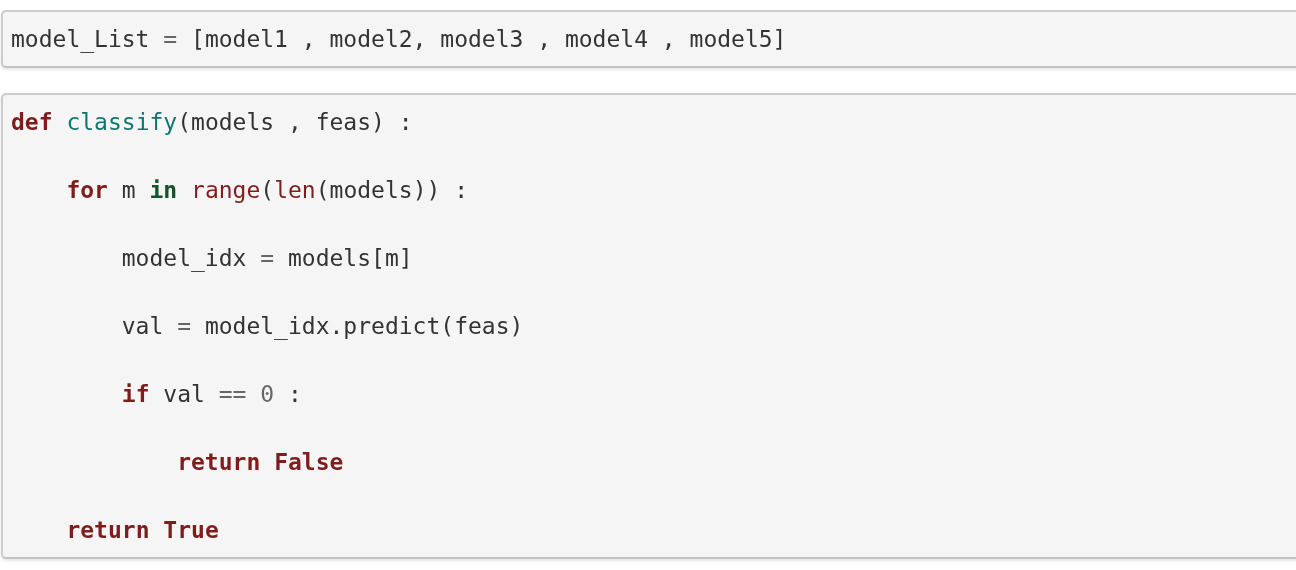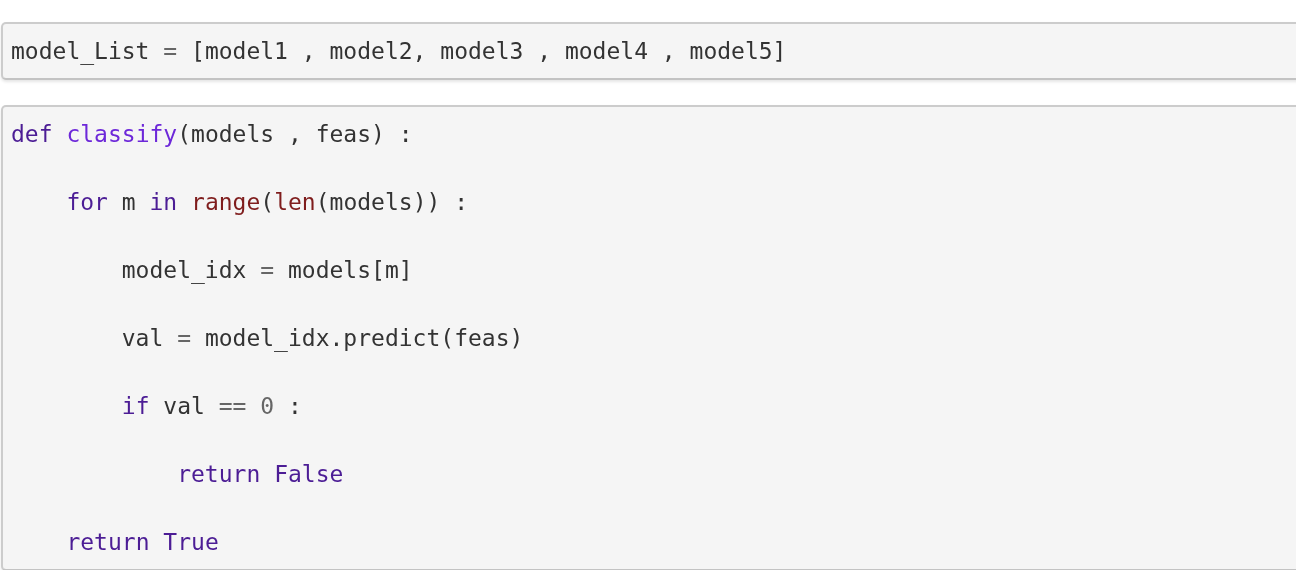--- a/index.html
+++ b/index.html
@@ -5,21 +5,21 @@
   html, body {
     margin: 0;
     padding: 0;
     width: 1296px;
     height: 570px;
     background: #ffffff;
     overflow: hidden;
     font-family: "Liberation Mono", "DejaVu Sans Mono", monospace;
   }
   main.notebook {
-    padding-top: 22px;
+    padding-top: 10px;
   }
   pre.code-cell {
     box-sizing: border-box;
     width: 1312px;              
     margin: 0 0 0 1px;
     background: #f5f5f5;
     border: 2px solid #cccccc;
     border-bottom-color: #c3c3c3;
     border-radius: 5px;
     box-shadow: 0 2px 3px rgba(0,0,0,0.10);
@@ -30,24 +30,24 @@
     color: #333333;
     overflow: hidden;
   }
   pre.code-cell.cell-first { margin-bottom: 25px; }
   .code-line {
     height: 34px;
     white-space: pre;
   }
   
   .tok-n  { color: #333333; }
-  .tok-k  { color: #4c1d95; font-weight: normal; }
-  .tok-nf { color: #6d28d9; }
+  .tok-k  { color: #7f1d1d; font-weight: bold; }
+  .tok-nf { color: #0f766e; }
   .tok-nb { color: #7f1d1d; }
-  .tok-ow { color: #4c1d95; font-weight: normal; }
+  .tok-ow { color: #14532d; font-weight: bold; }
   .tok-o  { color: #666666; }
   .tok-m  { color: #666666; }
 </style>
 </head>
 <body>
 
 <main class="notebook">
   <pre class="code-cell cell-first"><code><div class="code-line"><span class="tok-n">model_List </span><span class="tok-o">=</span><span class="tok-n"> [model1 , model2, model3 , model4 , model5]</span></div></code></pre>
 
   <pre class="code-cell"><code><div class="code-line"><span class="tok-k">def</span><span class="tok-n"> </span><span class="tok-nf">classify</span><span class="tok-n">(models , feas) :</span></div><div class="code-line">&nbsp;</div><div class="code-line"><span class="tok-n">    </span><span class="tok-k">for</span><span class="tok-n"> m </span><span class="tok-ow">in</span><span class="tok-n"> </span><span class="tok-nb">range</span><span class="tok-n">(</span><span class="tok-nb">len</span><span class="tok-n">(models)) :</span></div><div class="code-line">&nbsp;</div><div class="code-line"><span class="tok-n">        model_idx </span><span class="tok-o">=</span><span class="tok-n"> models[m]</span></div><div class="code-line">&nbsp;</div><div class="code-line"><span class="tok-n">        val </span><span class="tok-o">=</span><span class="tok-n"> model_idx.predict(feas)</span></div><div class="code-line">&nbsp;</div><div class="code-line"><span class="tok-n">        </span><span class="tok-k">if</span><span class="tok-n"> val </span><span class="tok-o">==</span><span class="tok-n"> </span><span class="tok-m">0</span><span class="tok-n"> :</span></div><div class="code-line">&nbsp;</div><div class="code-line"><span class="tok-n">            </span><span class="tok-k">return</span><span class="tok-n"> </span><span class="tok-k">False</span></div><div class="code-line">&nbsp;</div><div class="code-line"><span class="tok-n">    </span><span class="tok-k">return</span><span class="tok-n"> </span><span class="tok-k">True</span></div></code></pre>

